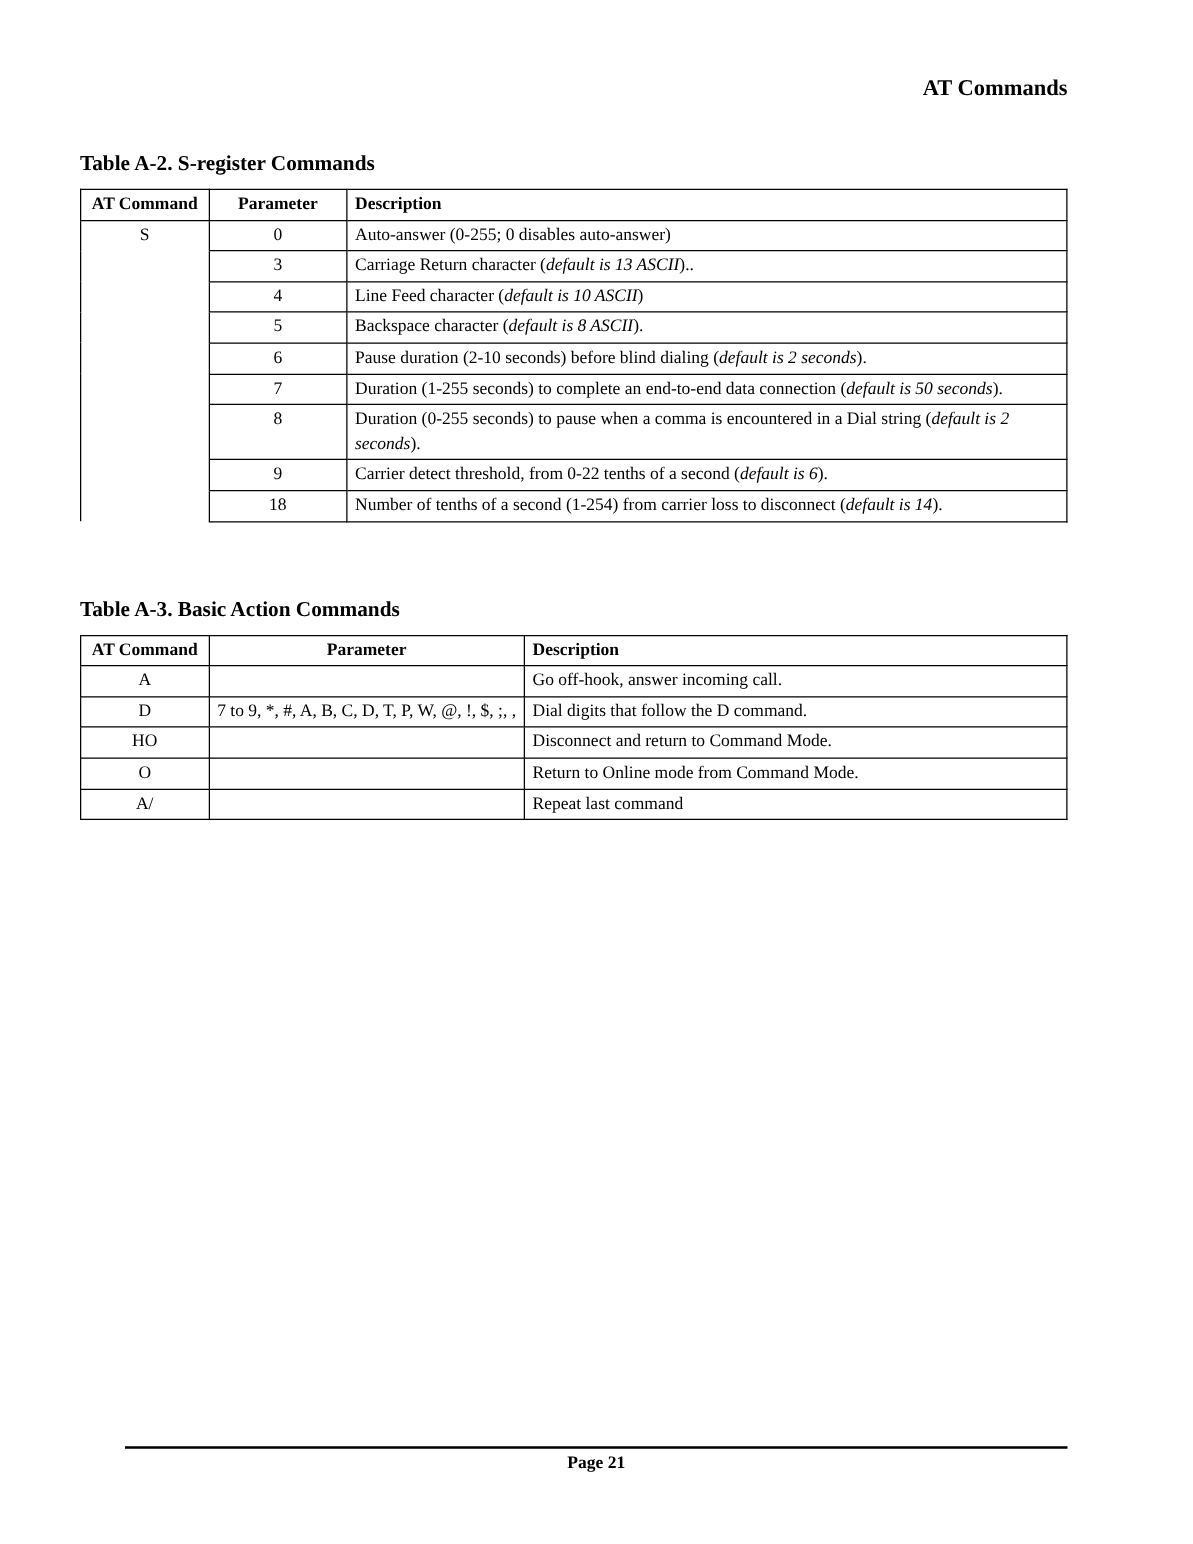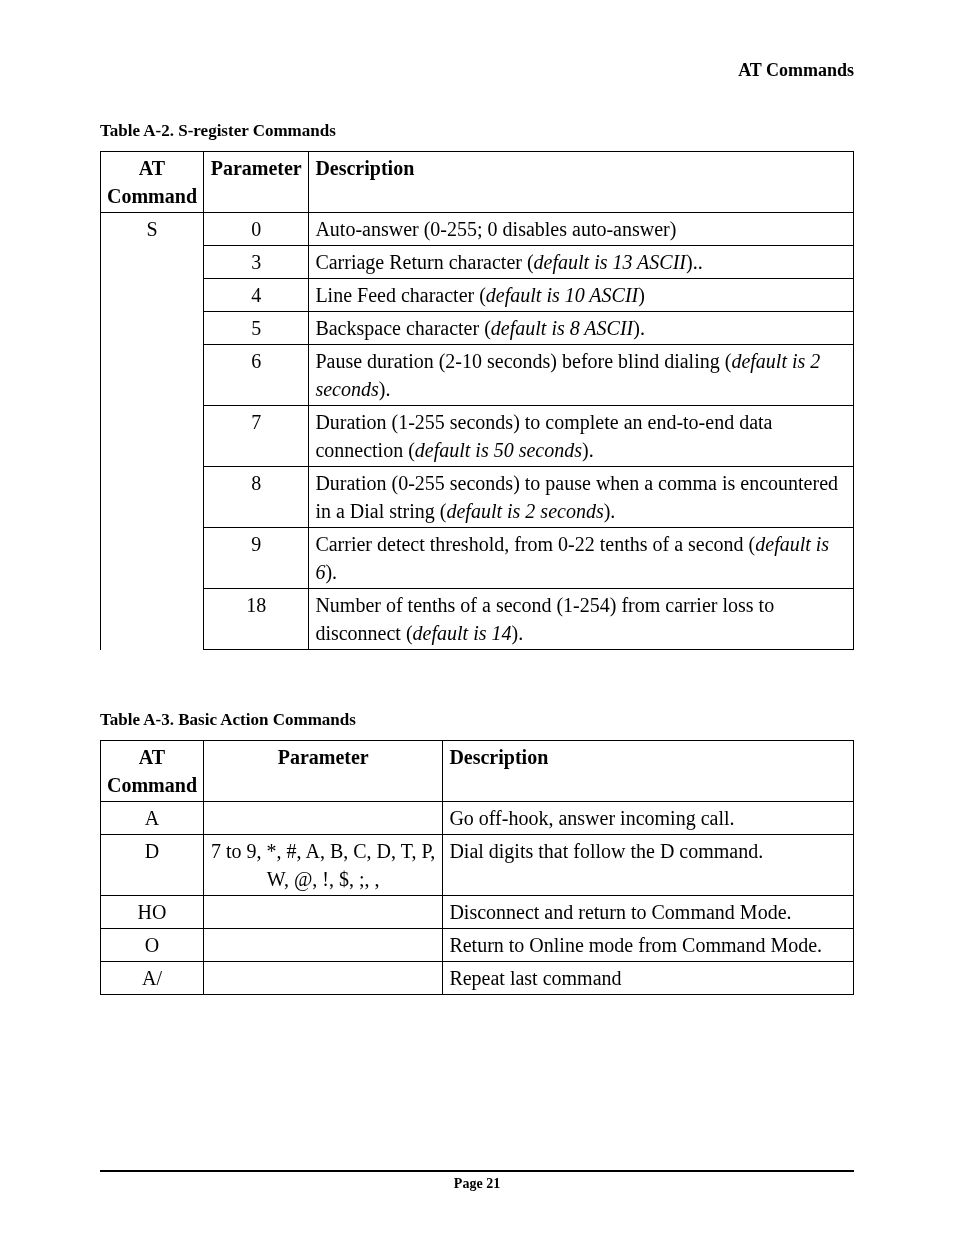--- a/index.html
+++ b/index.html
@@ -8,21 +8,21 @@
     color: #000;
     background: #fff;
     margin: 0;
     padding: 0;
     width: 954px;
     height: 1235px;
     position: relative;
     box-sizing: border-box;
   }
   .page {
-    padding: 60px 100px 0 100px;
+    padding: 60px 100px 0 64px;
     box-sizing: border-box;
   }
   .header {
     text-align: right;
     font-weight: bold;
     font-size: 18px;
     margin-bottom: 40px;
   }
   .caption {
     text-align: left;
@@ -32,38 +32,38 @@
   }
   table {
     border-collapse: collapse;
     width: 100%;
     margin-bottom: 60px;
   }
   th, td {
     border: 1px solid #000;
     padding: 2px 6px;
     vertical-align: top;
-    font-size: 20px;
+    font-size: 14px;
     line-height: 1.4;
   }
   th {
     font-weight: bold;
     text-align: center;
   }
   .col-cmd { width: 13%; text-align: center; }
   .col-param-a2 { width: 14%; text-align: center; }
   .col-desc-a2 { width: 73%; text-align: left; }
   .col-param-a3 { width: 32%; text-align: center; }
   .col-desc-a3 { width: 55%; text-align: left; }
   .noborder-top { border-top: none; }
   .noborder-bottom { border-bottom: none; }
   .italic { font-style: italic; margin-top: 25px; }
   .footer {
     position: absolute;
-    bottom: 43px;
+    bottom: 56px;
     left: 100px;
     right: 100px;
     text-align: center;
   }
   .footer-line {
     border-top: 2px solid #000;
     margin-bottom: 4px;
   }
   .footer-text {
     font-weight: bold;

